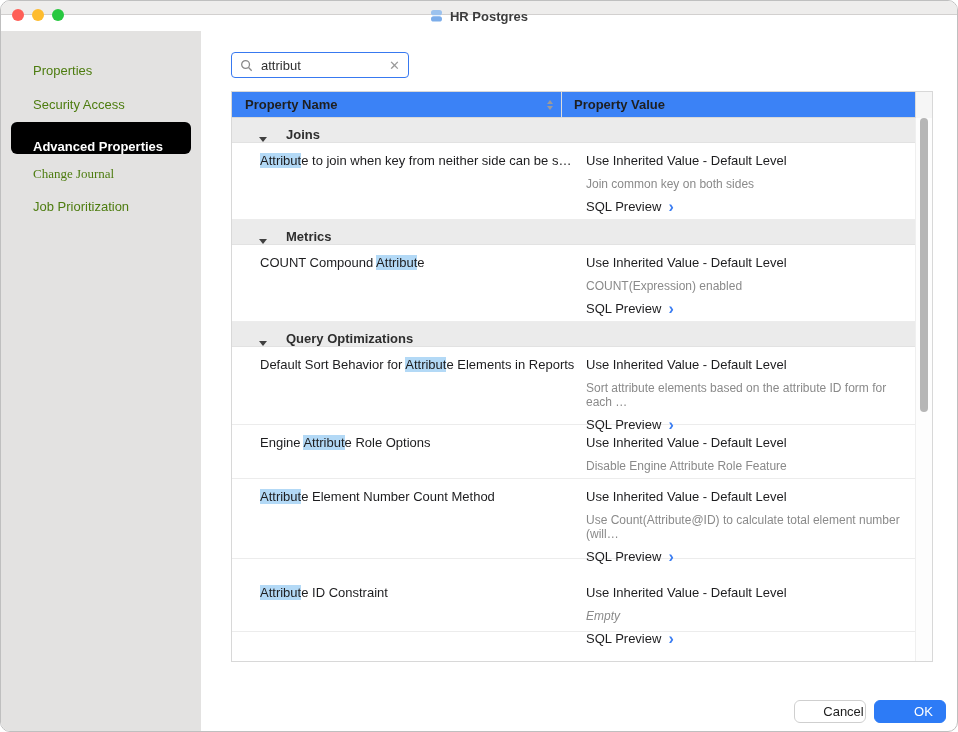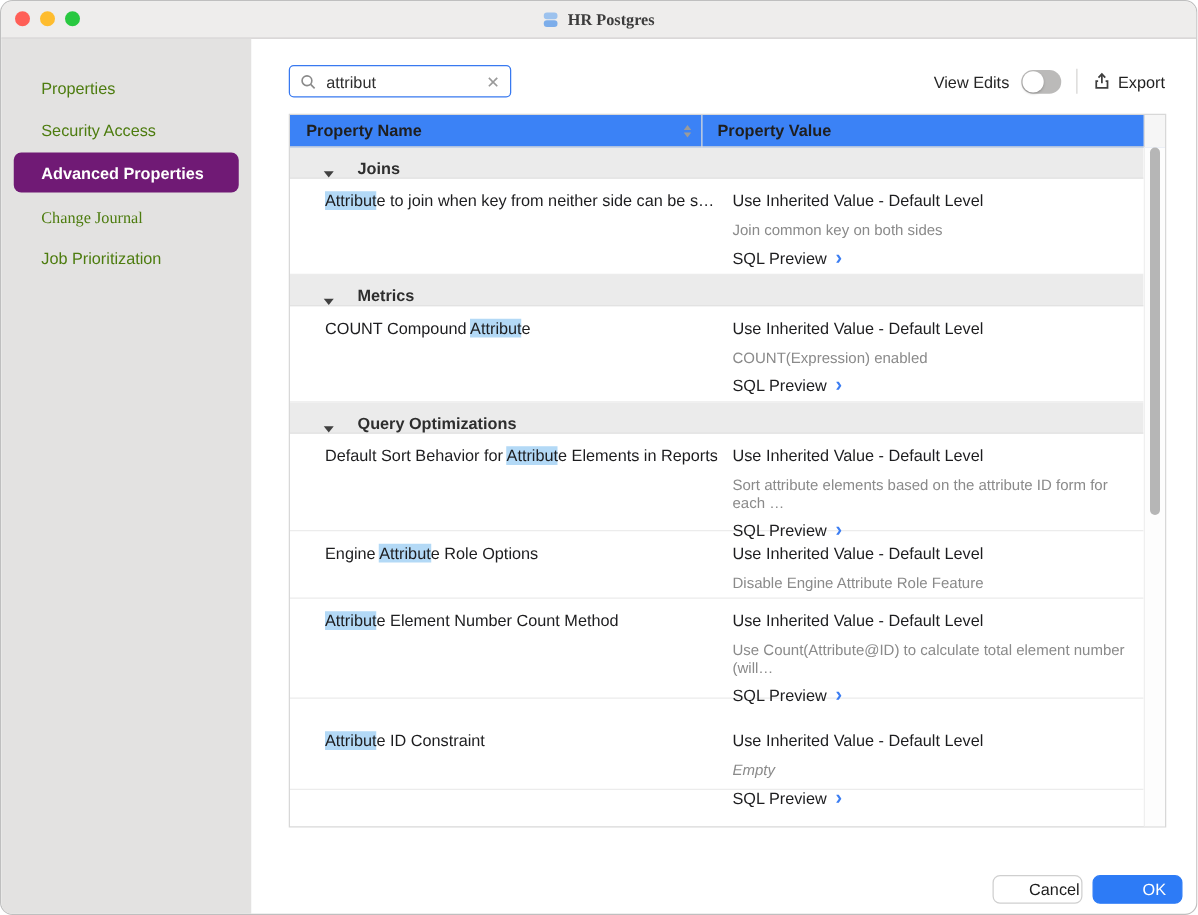--- a/index.html
+++ b/index.html
@@ -1,32 +1,32 @@
 <!DOCTYPE html>
 <html><head>
 <meta charset="utf-8">
 <style>
   html,body{margin:0;padding:0;background:#ffffff;font-family:"Liberation Sans","DejaVu Sans",sans-serif;}
   *{box-sizing:border-box;}
   .window{position:relative;width:958px;height:732px;background:#ffffff;border:1px solid #bfbfbf;border-radius:10px;overflow:hidden;}
 
   
-  .titlebar{position:absolute;left:0;top:0;width:100%;height:30px;background:#eeedec;border-bottom:1px solid #d2d0cf;font-family:Liberation Serif, serif;}
+  .titlebar{position:absolute;left:0;top:0;width:100%;height:14px;background:#eeedec;border-bottom:1px solid #d2d0cf;}
   .traffic{position:absolute;top:8px;left:11px;display:flex;gap:8px;}
   .light{width:12px;height:12px;border-radius:50%;}
   .light.red{background:#ff5f57;}
   .light.yellow{background:#febc2e;}
   .light.green{background:#28c840;}
   .title-wrap{position:absolute;left:0;top:0;width:100%;height:30px;display:flex;align-items:center;justify-content:center;gap:7px;}
   .title-text{font-size:13px;font-weight:700;color:#3c3c3c;}
 
   
   .sidebar{position:absolute;left:0;top:30px;width:200px;height:702px;background:#e3e2e1;}
   .side-item{position:absolute;left:10px;width:180px;height:32px;display:flex;align-items:center;padding-left:22px;font-size:13px;color:#4d7c0f;border-radius:6px;cursor:default;}
-  .side-item.selected{background:#701a75;color:#ffffff;font-weight:600;}
+  .side-item.selected{background:#000000;color:#ffffff;font-weight:600;align-items:flex-end;}
 
   
   .searchbox{position:absolute;left:230px;top:51px;width:178px;height:26px;border:1px solid #3879f0;border-radius:4px;background:#fff;display:flex;align-items:center;padding:0 8px;}
   .searchbox input{border:none;outline:none;flex:1;font-size:13px;color:#2f2f2f;margin-left:6px;background:transparent;font-family:inherit;min-width:0;}
   .clear-x{color:#9a9a9a;font-size:13px;line-height:1;cursor:default;}
 
   .toolbar-right{position:absolute;top:51px;right:25px;height:26px;display:flex;align-items:center;}
   .viewedits-label{font-size:13px;color:#262626;margin-right:10px;}
   .toggle{width:32px;height:19px;border-radius:10px;background:#bbbab9;position:relative;}
   .toggle .knob{position:absolute;left:1px;top:1px;width:17px;height:17px;border-radius:50%;background:#ffffff;box-shadow:0 1px 2px rgba(0,0,0,.25);}
@@ -108,35 +108,20 @@
 
   <div class="searchbox">
     <svg width="13" height="13" viewBox="0 0 14 14">
       <circle cx="6" cy="6" r="4.2" fill="none" stroke="#8a8a8a" stroke-width="1.4"></circle>
       <line x1="9.2" y1="9.2" x2="12.6" y2="12.6" stroke="#8a8a8a" stroke-width="1.4"></line>
     </svg>
     <input type="text" value="attribut" style="">
     <span class="clear-x">✕</span>
   </div>
 
-  <div class="toolbar-right">
-    <span class="viewedits-label">View Edits</span>
-    <div class="toggle">
-        <div class="knob"></div>
-      </div>
-    <div class="tb-divider"></div>
-    <div class="export-btn">
-      <svg width="15" height="16" viewBox="0 0 15 16">
-        <line x1="7.5" y1="2.6" x2="7.5" y2="9.5" stroke="#3f3f3f" stroke-width="1.4"></line>
-        <polyline points="4.8,5.1 7.5,2.3 10.2,5.1" fill="none" stroke="#3f3f3f" stroke-width="1.4"></polyline>
-        <polyline points="4.5,7.8 3,7.8 3,13.2 12,13.2 12,7.8 10.5,7.8" fill="none" stroke="#3f3f3f" stroke-width="1.4"></polyline>
-      </svg>
-      <span>Export</span>
-    </div>
-  </div>
 
   <div class="ptable">
     <div class="t-header">
       <div class="th-name">Property Name</div>
       <div class="th-sort">
           <div class="tri-up"></div>
           <div class="tri-down"></div>
         </div>
       <div class="th-vline"></div>
       <div class="th-value">Property Value</div>

